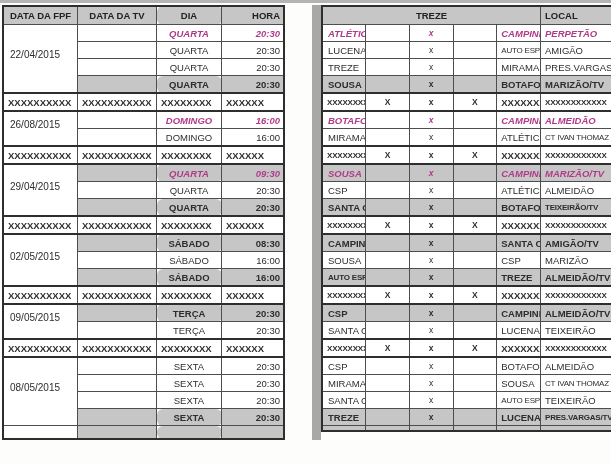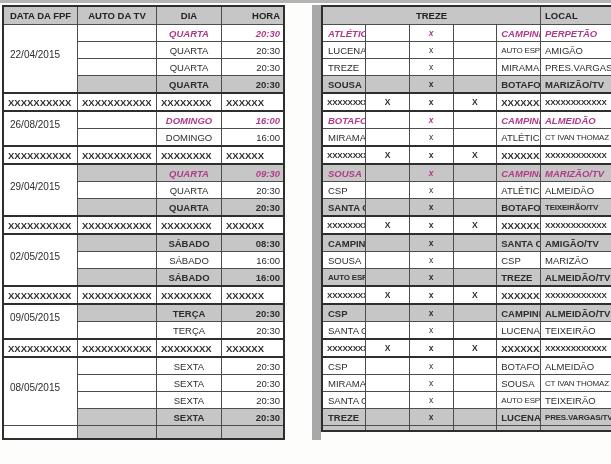--- a/index.html
+++ b/index.html
@@ -13,21 +13,21 @@
   table{border-collapse:collapse;table-layout:fixed;background:#fff;}
   .left-table{width:254px;border:2px solid #2e2e2e;}
   .right-wrap{margin-left:27px;border-left:9px solid #a8a8a8;}
   .right-table{width:320px;border:2px solid #2e2e2e;}
   th,td{
     border:1px solid #4d4d4d;overflow:hidden;white-space:nowrap;
     font-size:9.5px;height:16px;padding:0 3px;vertical-align:middle;
   }
   th{background:#c6c6c6;font-weight:700;text-align:center;color:#222;height:17px;font-size:9.5px;}
   
-  .c-fpf{width:67px;} .c-tv{width:72px;} .c-dia{width:58px;text-align:center;} .c-hora{width:55px;text-align:right;}
+  .c-fpf{width:67px;} .c-tv{width:72px;} .c-dia{width:58px;text-align:center;border-radius:6px;} .c-hora{width:55px;text-align:right;}
   .c-home{width:97px;text-align:left;padding-left:5px;}
   .c-x{width:16px;text-align:center;font-size:8.5px;padding:0;}
   .c-away{width:80px;text-align:left;padding-left:4px;}
   .c-local{width:91px;text-align:left;padding-left:4px;}
   .condensed{font-size:8px;letter-spacing:-0.2px;}
   
   .r-pink td{color:#b13a88;font-weight:700;font-style:italic;}
   .r-gray td{background:#c6c6c6;font-weight:700;}
   .r-pinkgray td{background:#c6c6c6;color:#b13a88;font-weight:700;font-style:italic;}
   .r-sep td{font-weight:700;border-top:2px solid #2e2e2e;border-bottom:2px solid #2e2e2e;text-align:left;padding-left:4px;}
@@ -40,21 +40,21 @@
 </head>
 <body>
 
 <div class="scan-edge"></div>
 
 <div class="tables">
   <table class="left-table">
     <thead>
       <tr>
         <th class="c-fpf">DATA DA FPF</th>
-        <th class="c-tv">AUTO DA TV</th>
+        <th class="c-tv">DATA DA TV</th>
         <th class="c-dia">DIA</th>
         <th class="c-hora">HORA</th>
       </tr>
     </thead>
     <tbody>
         <tr class="r-pink">
           <td class="c-fpf date-cell" rowspan="4">22/04/2015</td>
           <td class="c-tv"></td>
           <td class="c-dia">QUARTA</td>
           <td class="c-hora">20:30</td>

